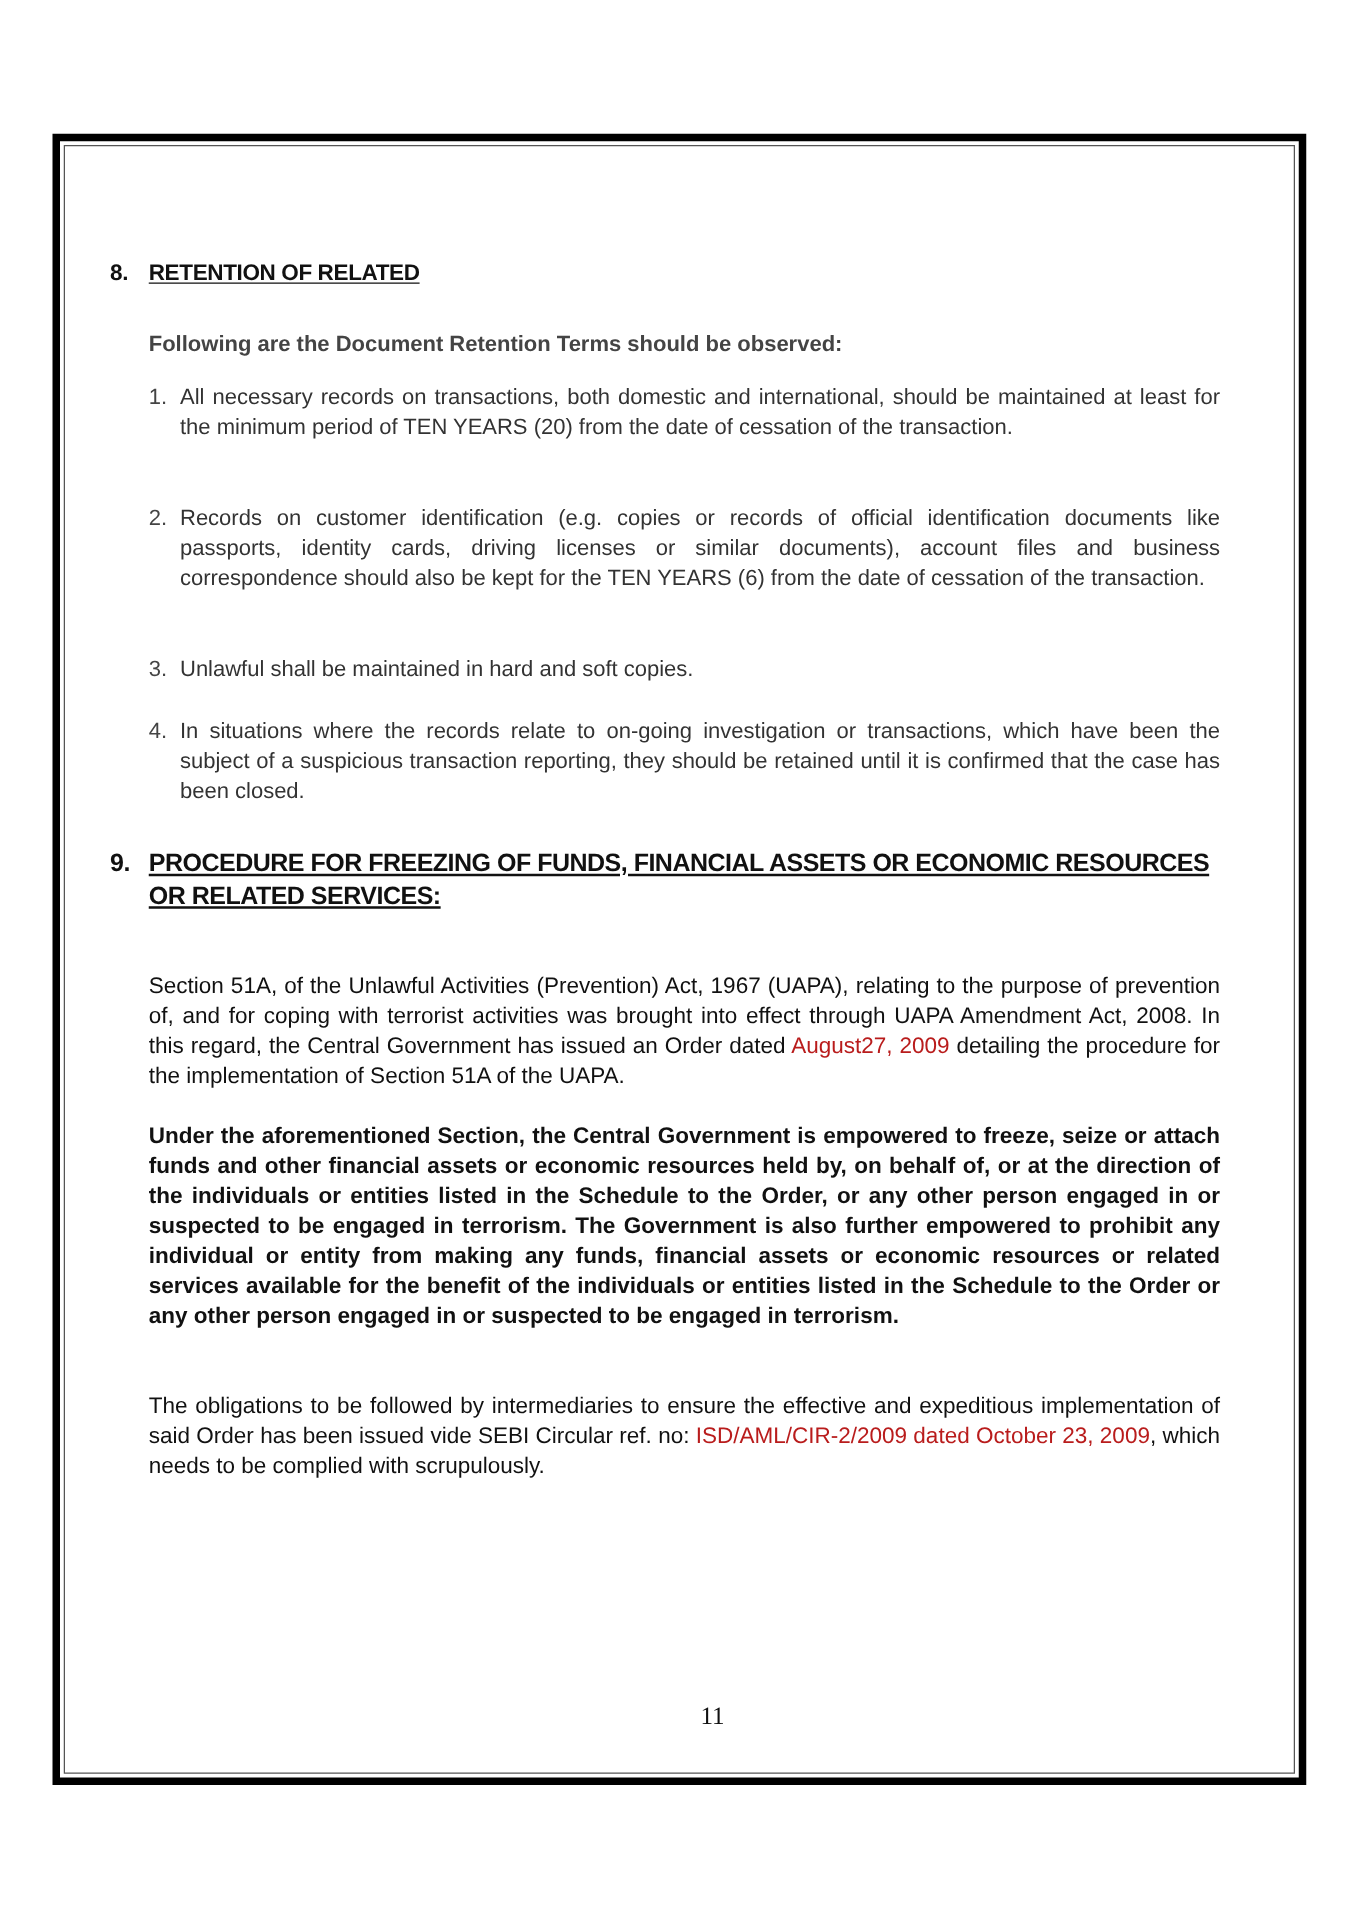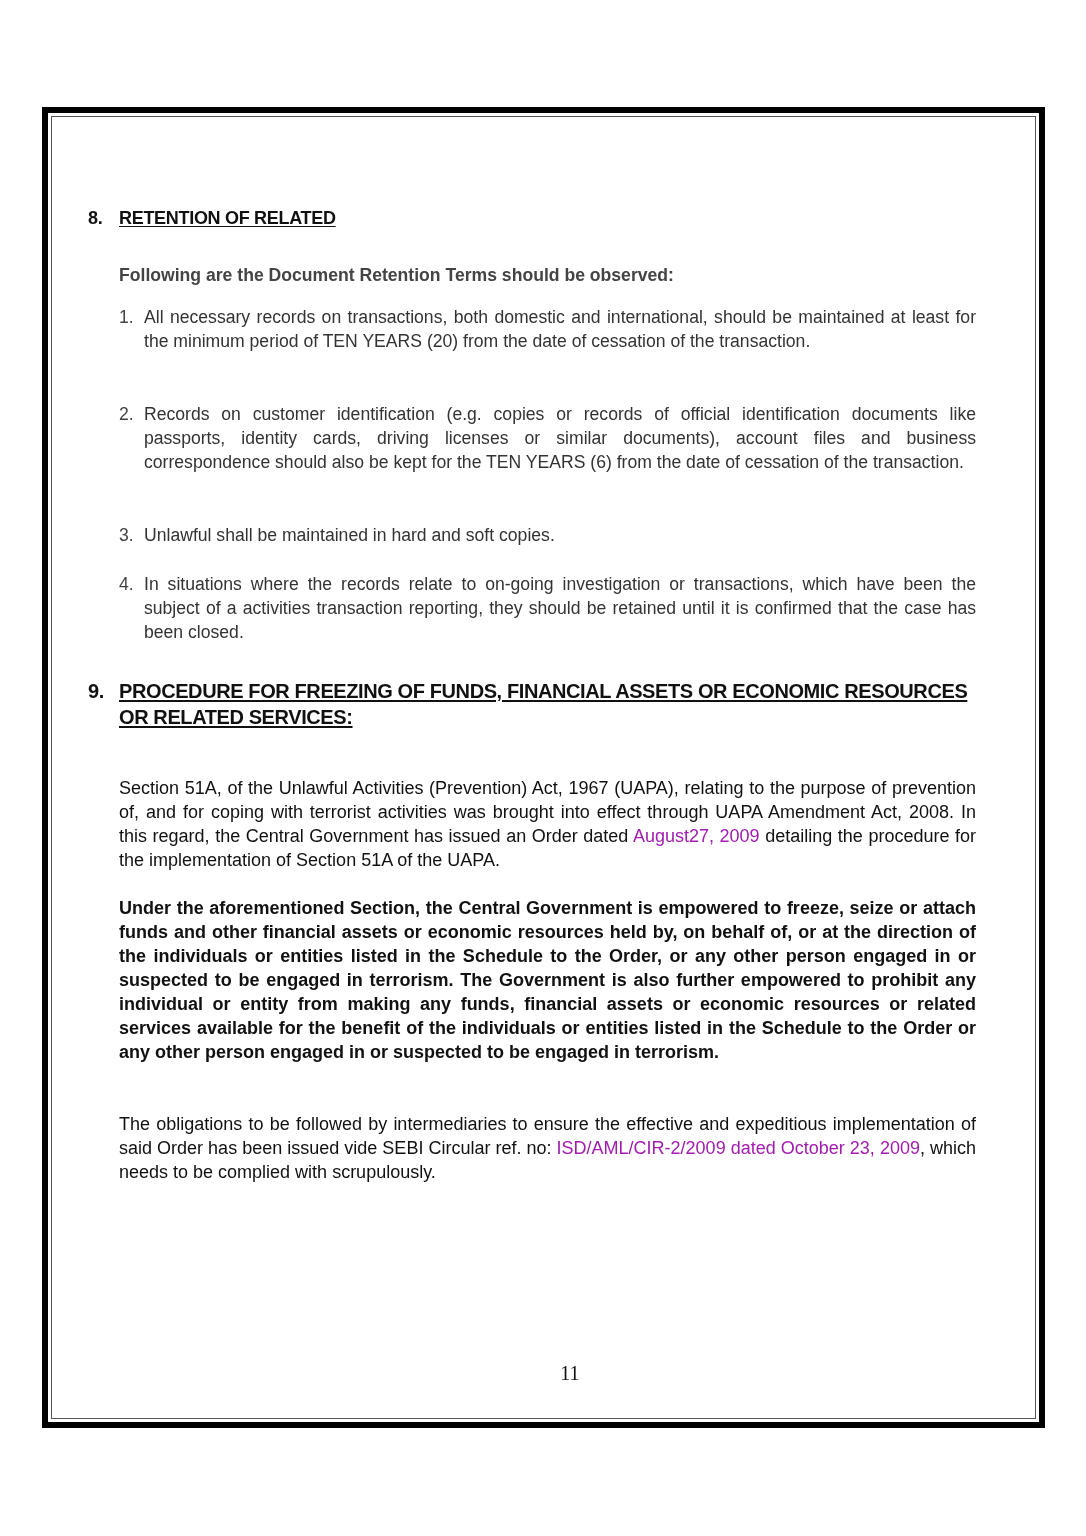--- a/index.html
+++ b/index.html
@@ -87,21 +87,21 @@
       flex: 1;
     }
     .li1 { top: 305px; }
     .li2 { top: 402px; }
     .li3 { top: 523px; }
     .li4 { top: 572px; }
     .p1 { top: 776px; }
     .p2 { top: 896px; font-weight: bold; }
     .p3 { top: 1112px; }
     .link {
-      color: #a21caf;
+      color: #b91c1c;
     }
     .page-number {
       position: absolute;
       left: 0;
       width: 1140px;
       top: 1362px;
       text-align: center;
       font-family: "Liberation Serif", serif;
       font-size: 20px;
       color: #111111;
@@ -133,21 +133,21 @@
     <span class="text">Records on customer identification (e.g. copies or records of official identification documents like passports, identity cards, driving licenses or similar documents), account files and business correspondence should also be kept for the TEN YEARS (6) from the date of cessation of the transaction.</span>
   </div>
 
   <div class="list-item li3">
     <span class="marker">3.</span>
     <span class="text">Unlawful shall be maintained in hard and soft copies.</span>
   </div>
 
   <div class="list-item li4">
     <span class="marker">4.</span>
-    <span class="text">In situations where the records relate to on-going investigation or transactions, which have been the subject of a activities transaction reporting, they should be retained until it is confirmed that the case has been closed.</span>
+    <span class="text">In situations where the records relate to on-going investigation or transactions, which have been the subject of a suspicious transaction reporting, they should be retained until it is confirmed that the case has been closed.</span>
   </div>
 
   <div class="heading h9">
     <span class="num">9.</span>
     <span class="title">PROCEDURE FOR FREEZING OF FUNDS, FINANCIAL ASSETS OR ECONOMIC RESOURCES OR RELATED SERVICES:</span>
   </div>
 
   <div class="para dark p1"><span>Section 51A, of the Unlawful Activities (Prevention) Act, 1967 (UAPA), relating to the purpose of prevention of, and for coping with terrorist activities was brought into effect through UAPA Amendment Act, 2008. In this regard, the Central Government has issued an Order dated </span><span class="link">August27, 2009</span><span> detailing the procedure for the implementation of Section 51A of the UAPA.</span></div>
 
   <div class="para dark p2">Under the aforementioned Section, the Central Government is empowered to freeze, seize or attach funds and other financial assets or economic resources held by, on behalf of, or at the direction of the individuals or entities listed in the Schedule to the Order, or any other person engaged in or suspected to be engaged in terrorism. The Government is also further empowered to prohibit any individual or entity from making any funds, financial assets or economic resources or related services available for the benefit of the individuals or entities listed in the Schedule to the Order or any other person engaged in or suspected to be engaged in terrorism.</div>

